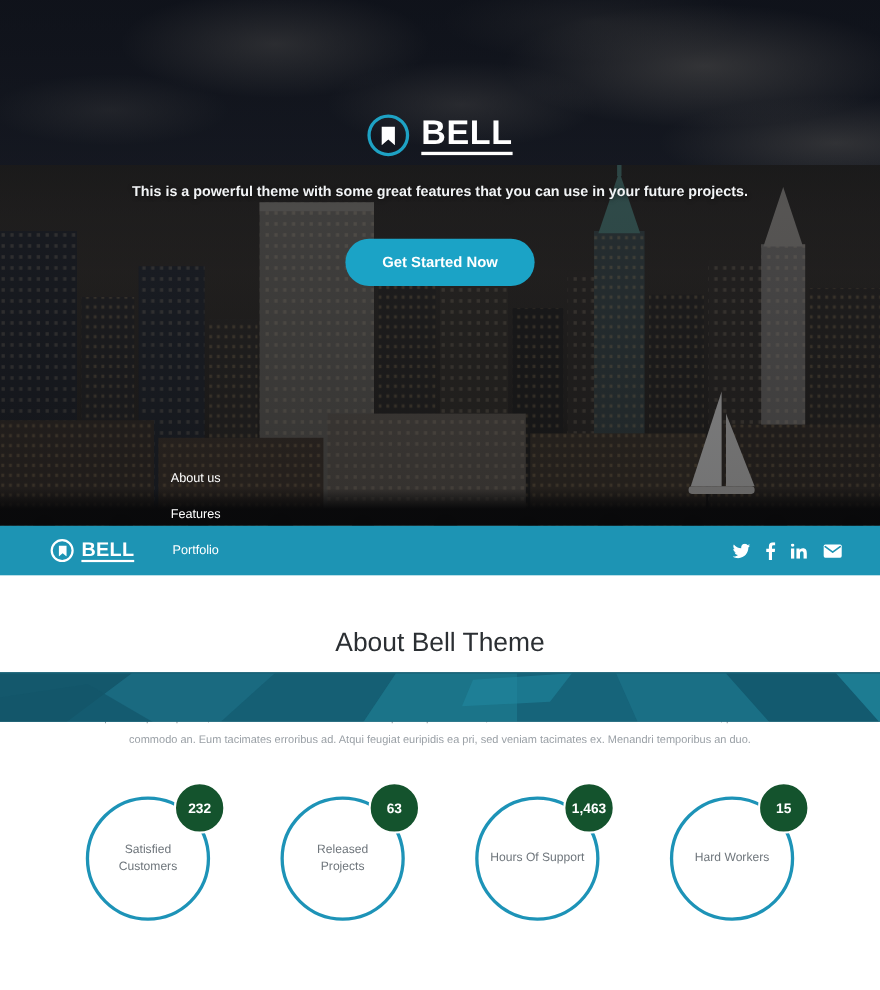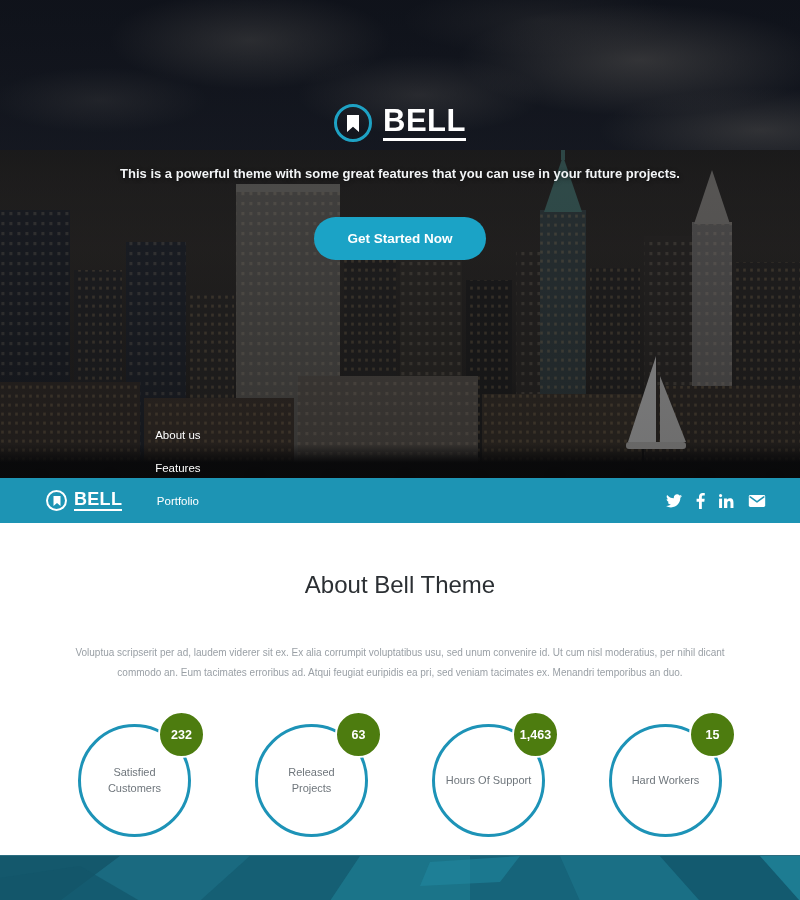--- a/index.html
+++ b/index.html
@@ -5,21 +5,21 @@
   * { box-sizing: border-box; margin: 0; padding: 0; }
 
   body {
     width: 800px;
     height: 900px;
     font-family: "Liberation Sans", sans-serif;
     background: #ffffff;
     overflow: hidden;
   }
 
-  .page { position: relative; width: 800px; height: 900px; }
+  .page { position: relative; width: 800px; height: 656px; }
 
   
   .hero {
     position: relative;
     width: 800px;
     height: 478px;
     overflow: hidden;
     background: #1c2029;
   }
 
@@ -191,21 +191,21 @@
     font-size: 11px;
     line-height: 1.45;
     color: #6f767c;
     width: 86px;
   }
   .counter-badge {
     position: absolute;
     right: -14px; top: -13px;
     width: 47px; height: 47px;
     border-radius: 50%;
-    background: #4d7c0f;
+    background: #14532d;
     color: #ffffff;
     font-size: 12.5px;
     font-weight: bold;
     display: flex; align-items: center; justify-content: center;
     border: 2px solid #ffffff;
   }
 
   
   .lowpoly {
     position: absolute;

